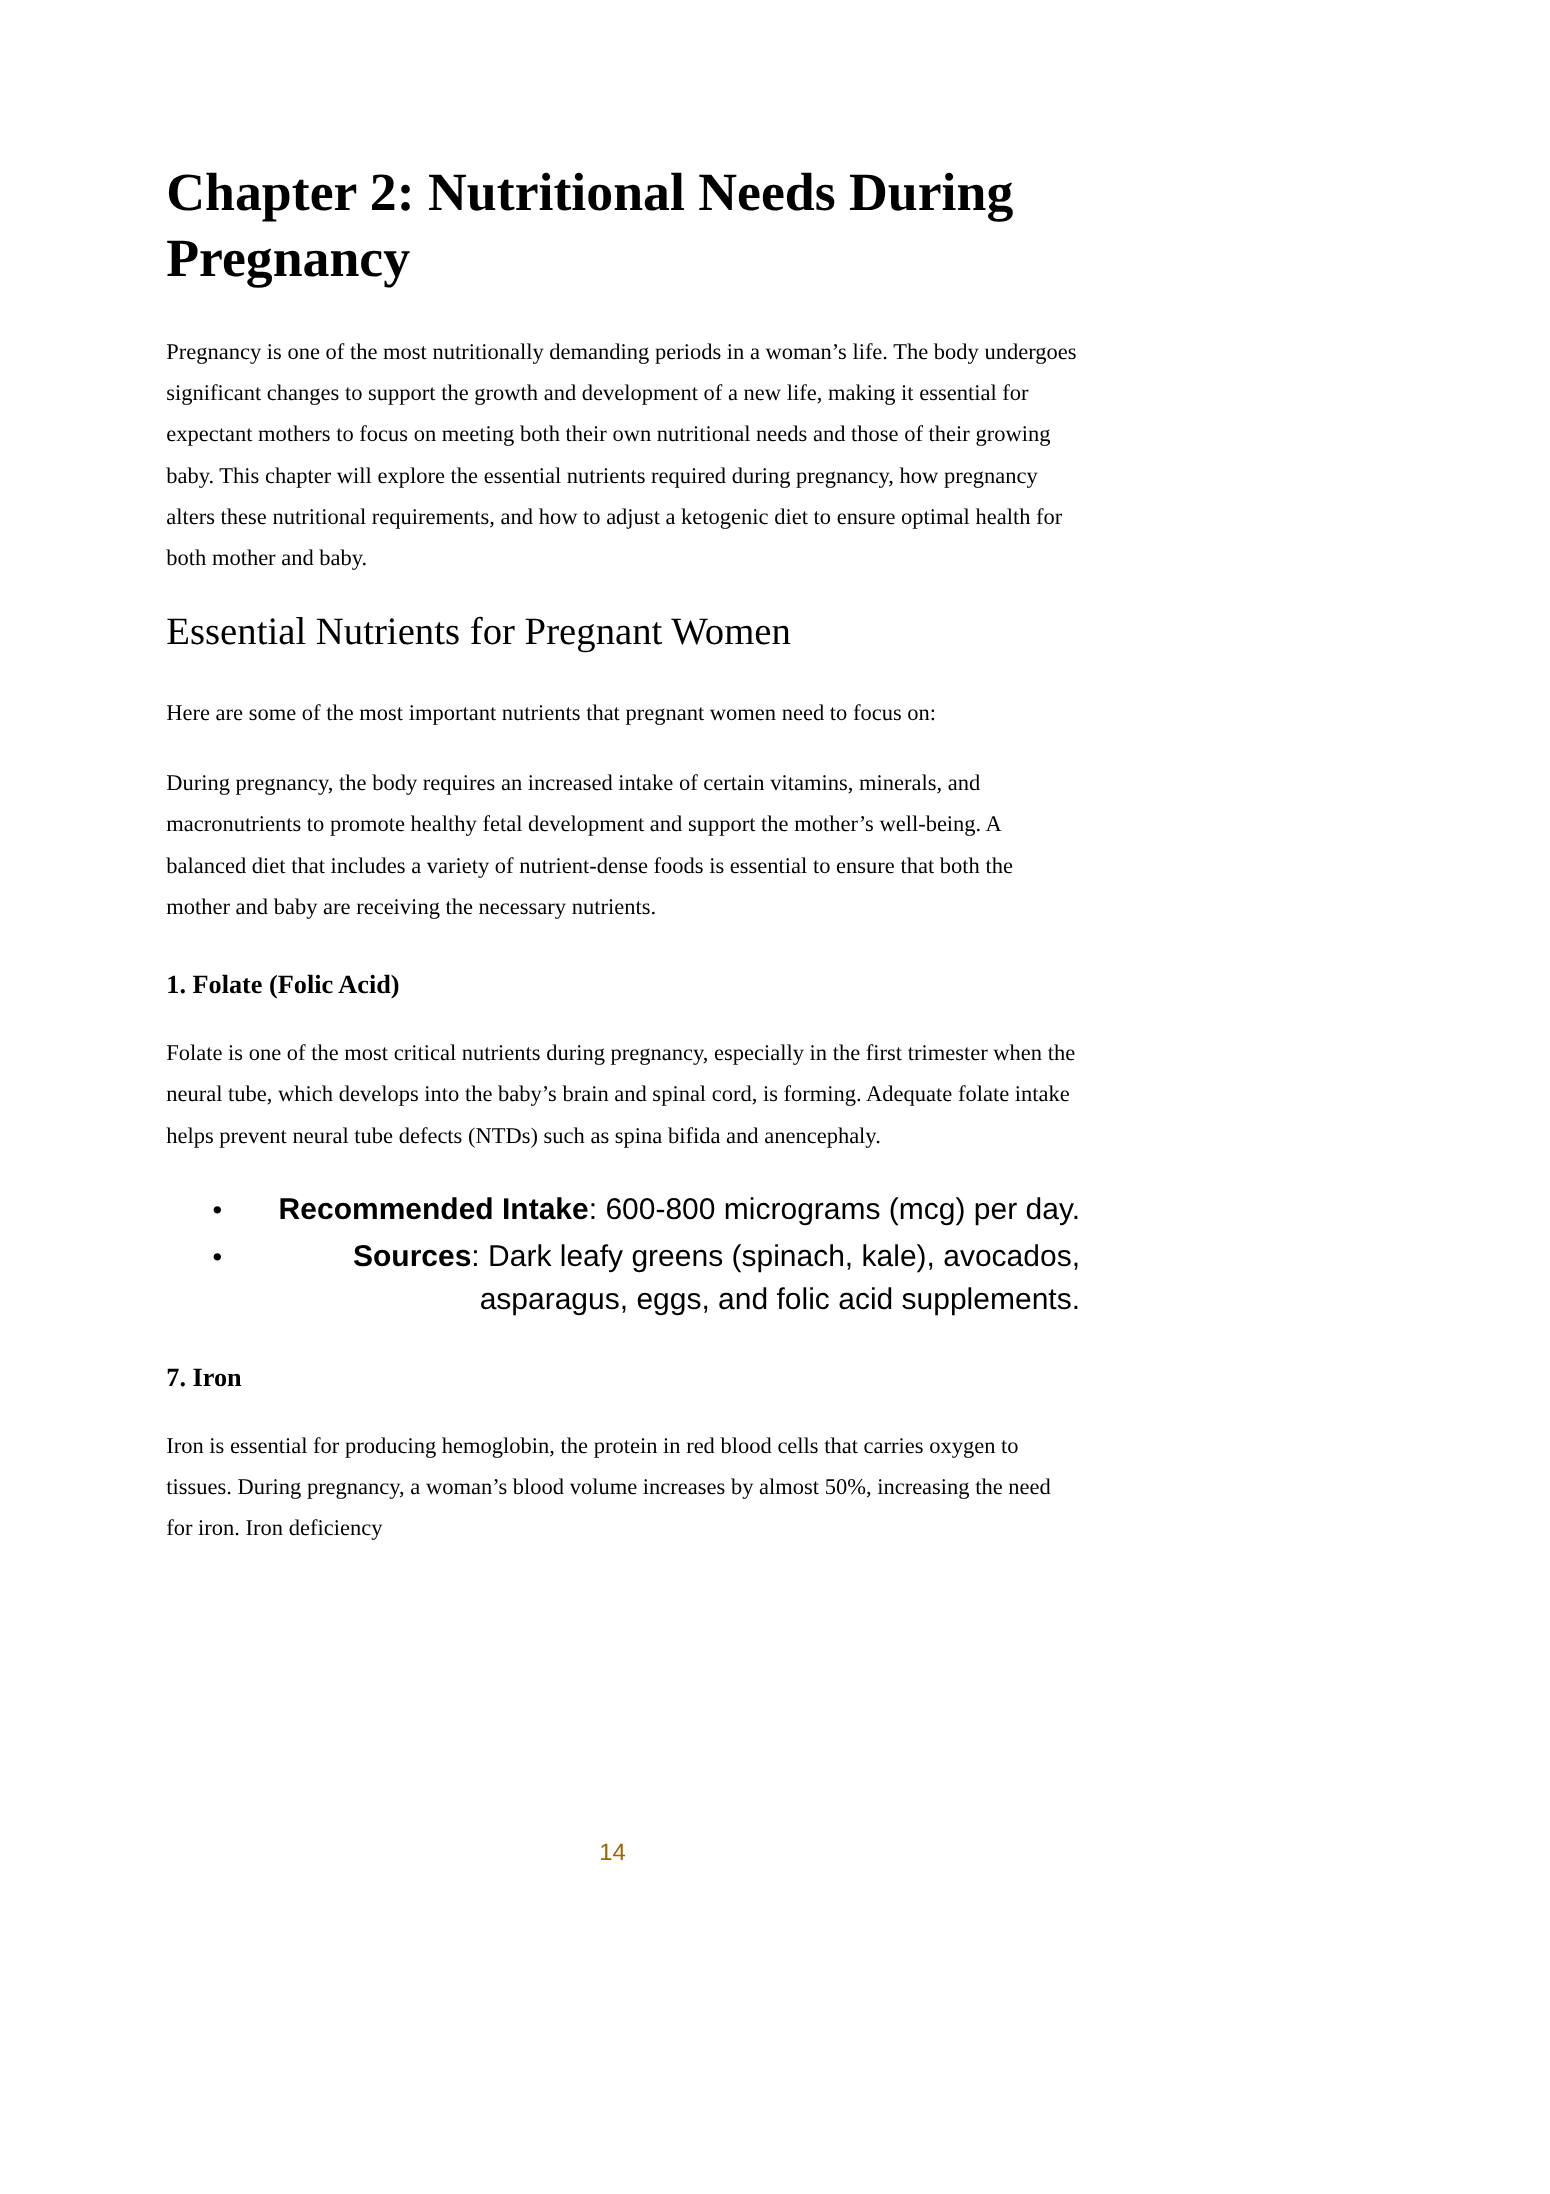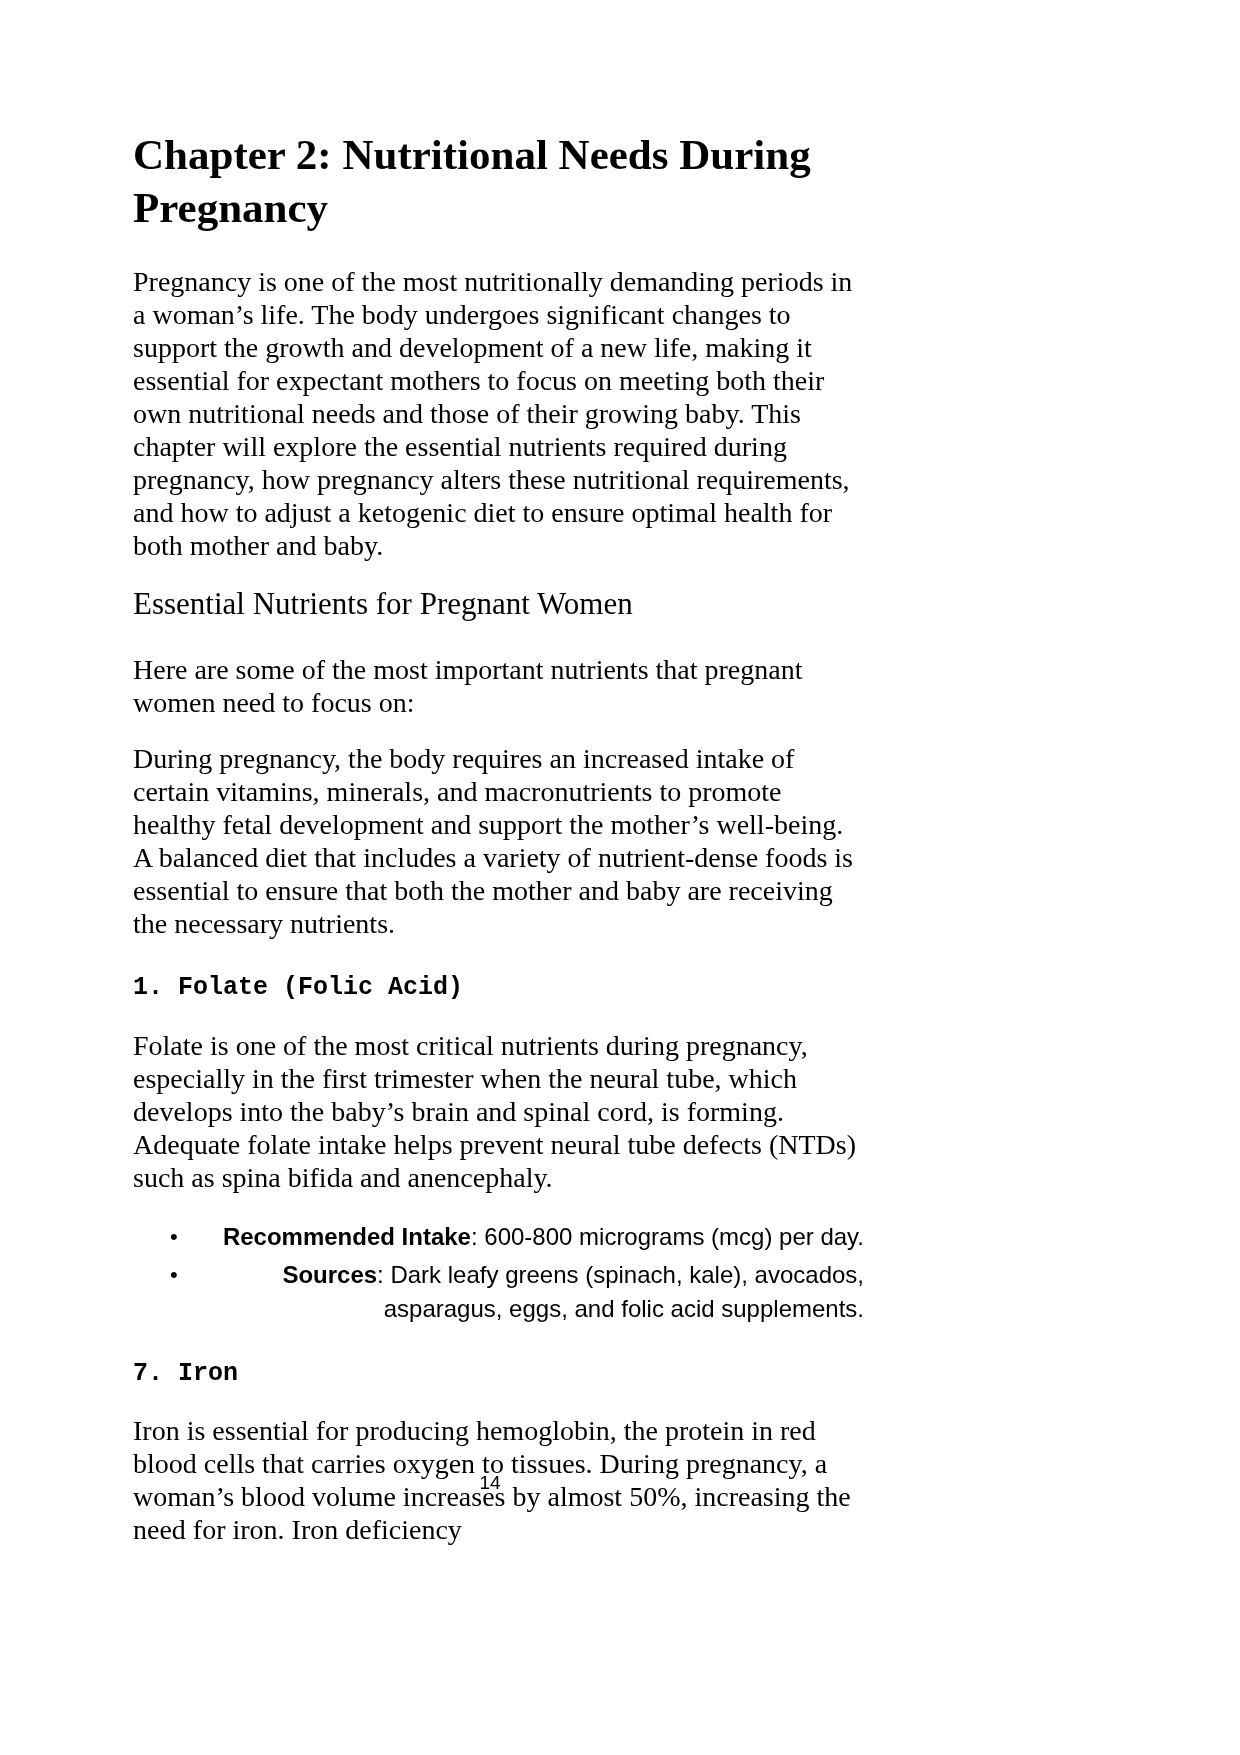--- a/index.html
+++ b/index.html
@@ -27,36 +27,35 @@
   }
   h1.chapter-title {
     font-family: "Liberation Serif", serif;
     font-size: 43px;
     font-weight: bold;
     line-height: 1.24;
     margin: 0 0 30px 0;
     letter-spacing: 0;
   }
   p.body-text {
-    font-size: 28px;
+    font-size: 18px;
     line-height: 33px;
     margin: 0 1px 23px 0;
   }
   h2.section-heading {
     font-size: 31px;
     font-weight: normal;
     line-height: 1.25;
     margin: 22px 0 30px 0;
   }
   h3.sub-heading {
-    font-size: 25px;
+    font-size: 21px;
     font-weight: bold;
     line-height: 1.3;
     margin: 32px 0 24px 0;
-    font-family: Liberation Mono, monospace;
   }
   ul.bullet-list {
     list-style: none;
     font-family: "Liberation Sans", sans-serif;
     font-size: 24px;
     line-height: 34px;
     margin: 26px 0 10px 0;
     padding: 0;
     text-align: right;
   }
@@ -77,21 +76,21 @@
     font-weight: bold;
   }
   .page-number {
     position: absolute;
     left: 0;
     right: 0;
     top: 1472px;
     text-align: center;
     font-family: "Liberation Sans", sans-serif;
     font-size: 19px;
-    color: #000000;
+    color: #a16207;
   }
 </style>
 </head>
 <body>
 
 <div class="page">
   <div class="content">
 
     <h1 class="chapter-title">Chapter 2: Nutritional Needs During Pregnancy</h1>
 

